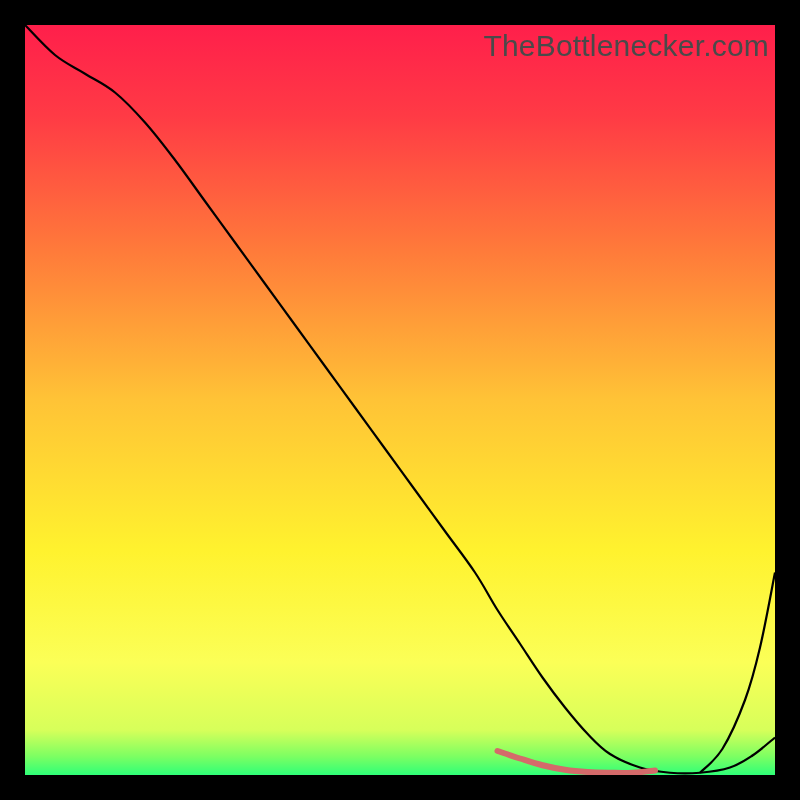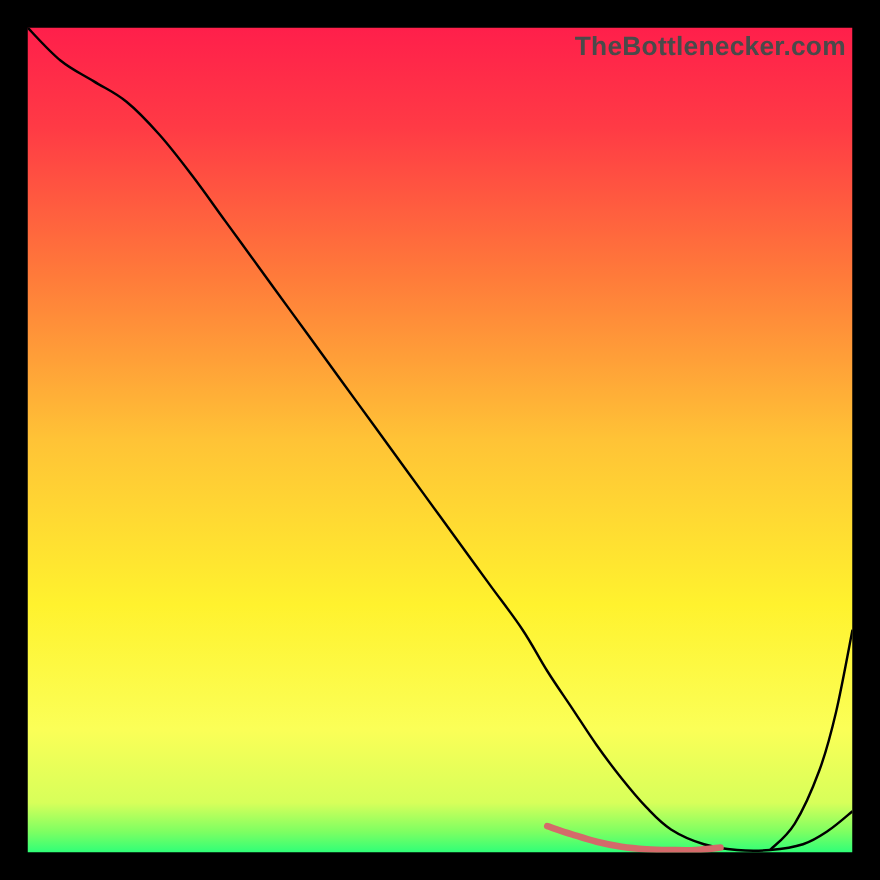--- a/index.html
+++ b/index.html
@@ -24,22 +24,22 @@
     left: 0;
     top: 0;
     width: 750px;
     height: 750px;
   }
   .watermark {
     position: absolute;
     top: 4px;
     right: 6px;
     color: #4a4a4a;
-    font-size: 24px;
-    font-weight: 700;
+    font-size: 30px;
+    font-weight: 400;
     letter-spacing: 0.2px;
     user-select: none;
   }
 </style>
 </head>
 <body>
 
 <div class="frame">
   <svg class="plot" viewBox="0 0 750 750" preserveAspectRatio="none">
     <defs>

